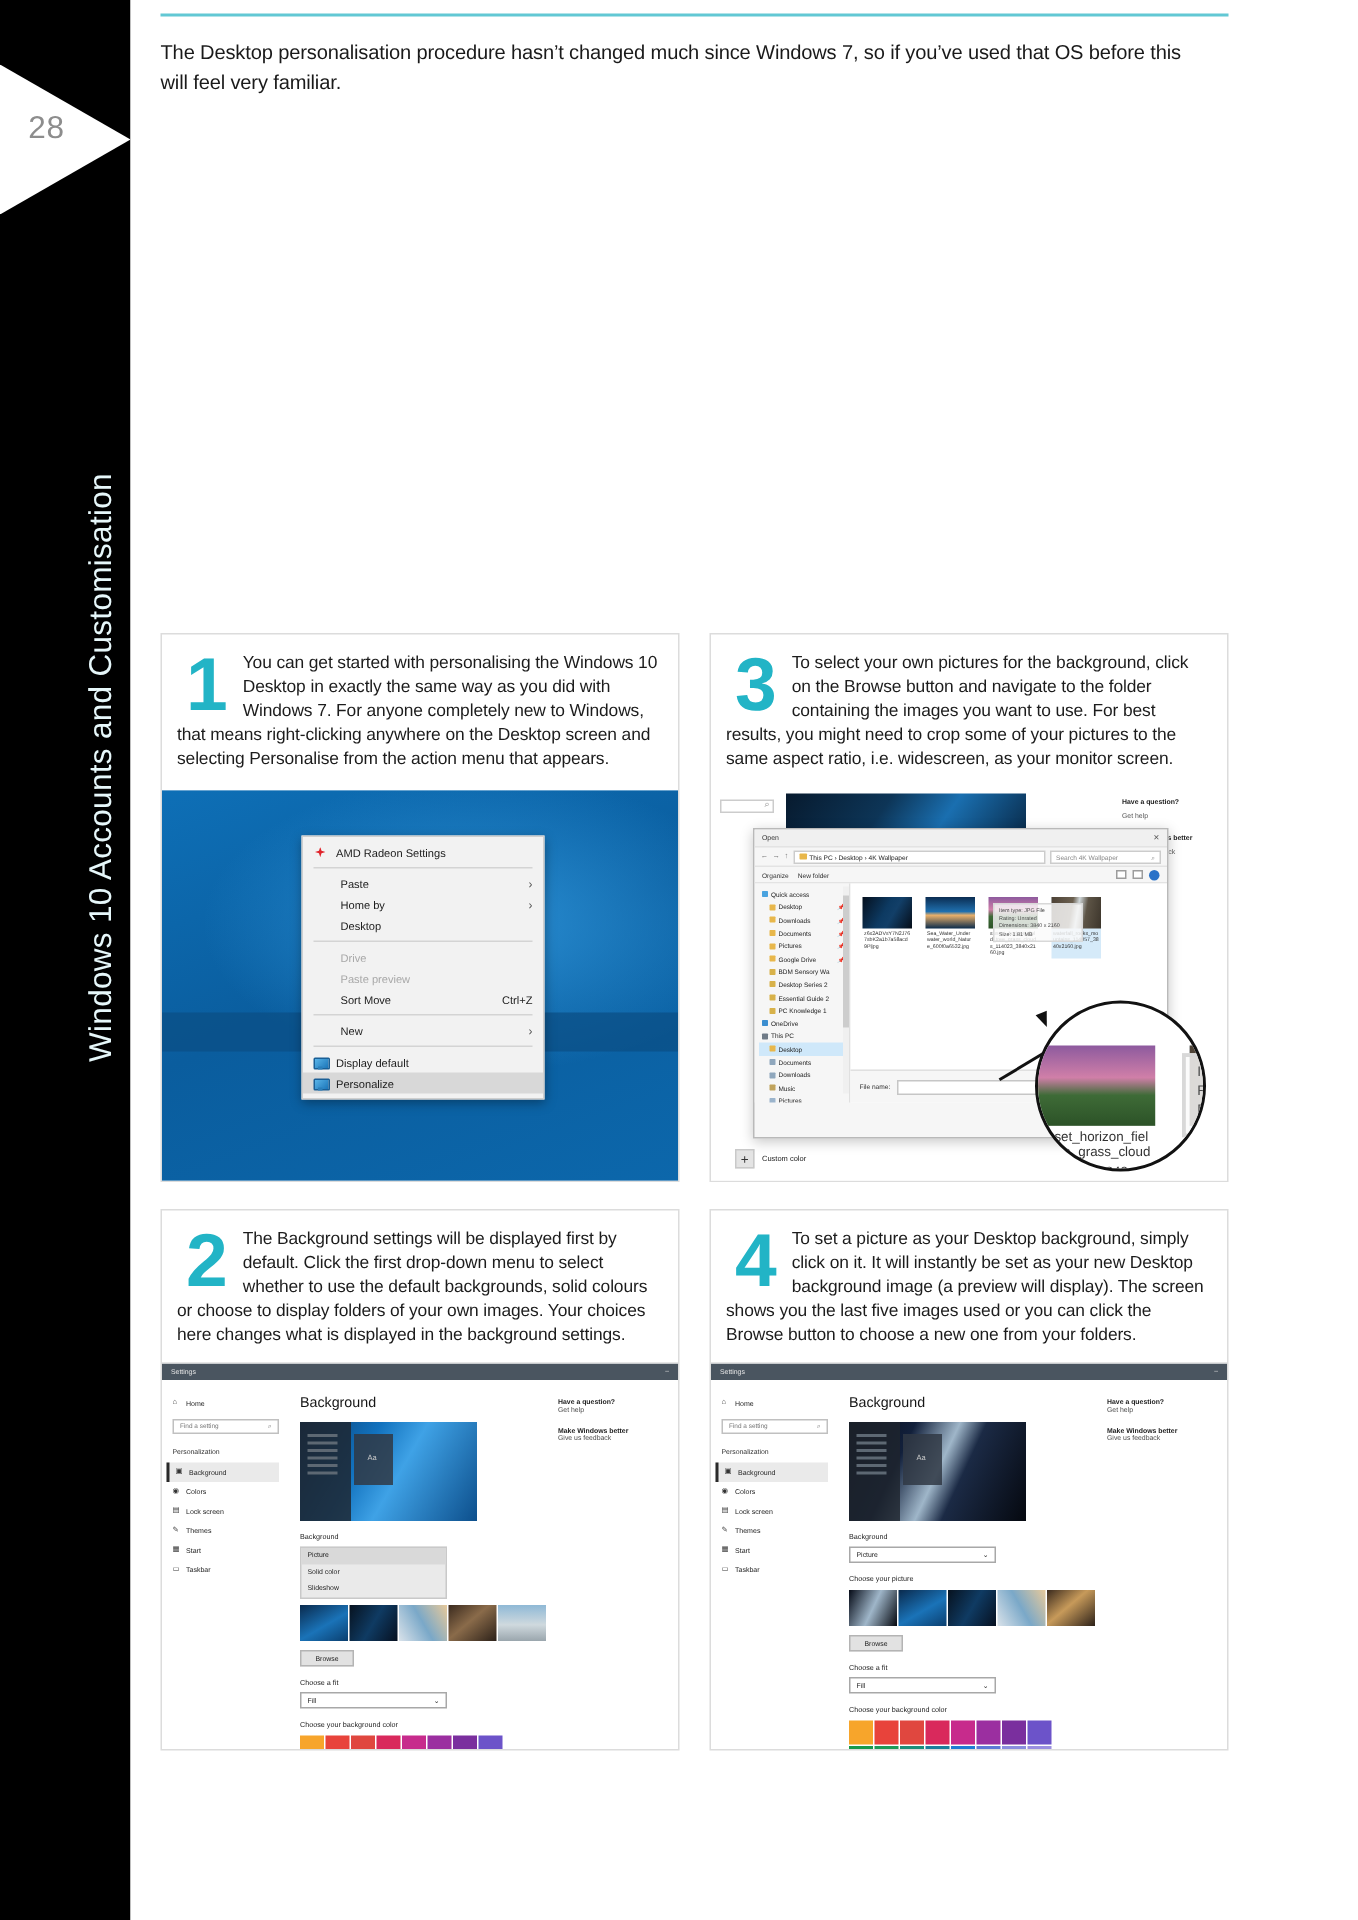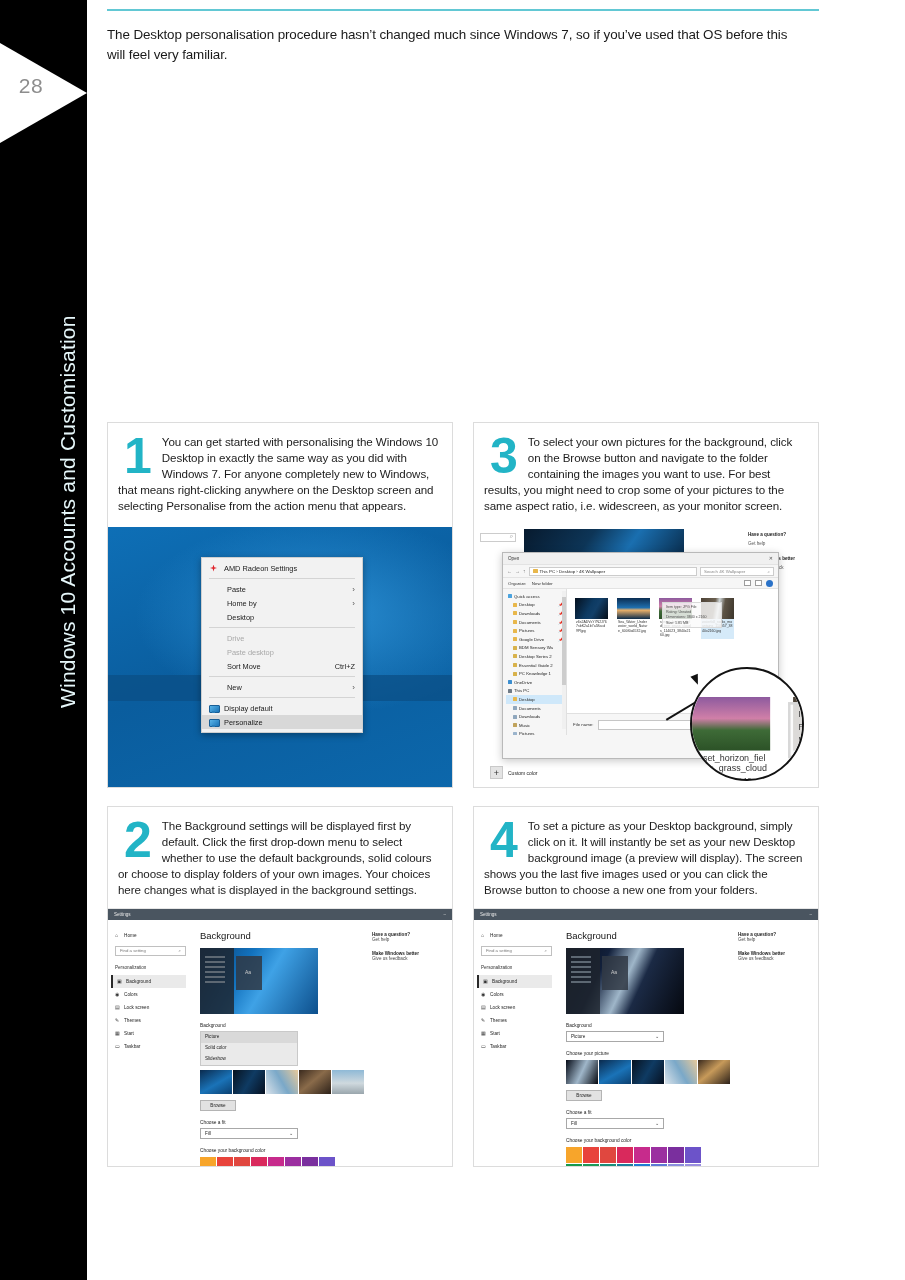--- a/index.html
+++ b/index.html
@@ -371,21 +371,21 @@
               <span class="arrow">›</span>
             </div>
             <div class="ctx-item">
               <span class="lbl">Desktop</span>
             </div>
             <div class="ctx-sep"></div>
             <div class="ctx-item disabled">
               <span class="lbl">Drive</span>
             </div>
             <div class="ctx-item disabled">
-              <span class="lbl">Paste desktop</span>
+              <span class="lbl">Paste preview</span>
             </div>
             <div class="ctx-item">
               <span class="lbl">Sort Move</span>
               <span class="accel">Ctrl+Z</span>
             </div>
             <div class="ctx-sep"></div>
             <div class="ctx-item">
               <span class="lbl">New</span>
               <span class="arrow">›</span>
             </div>

